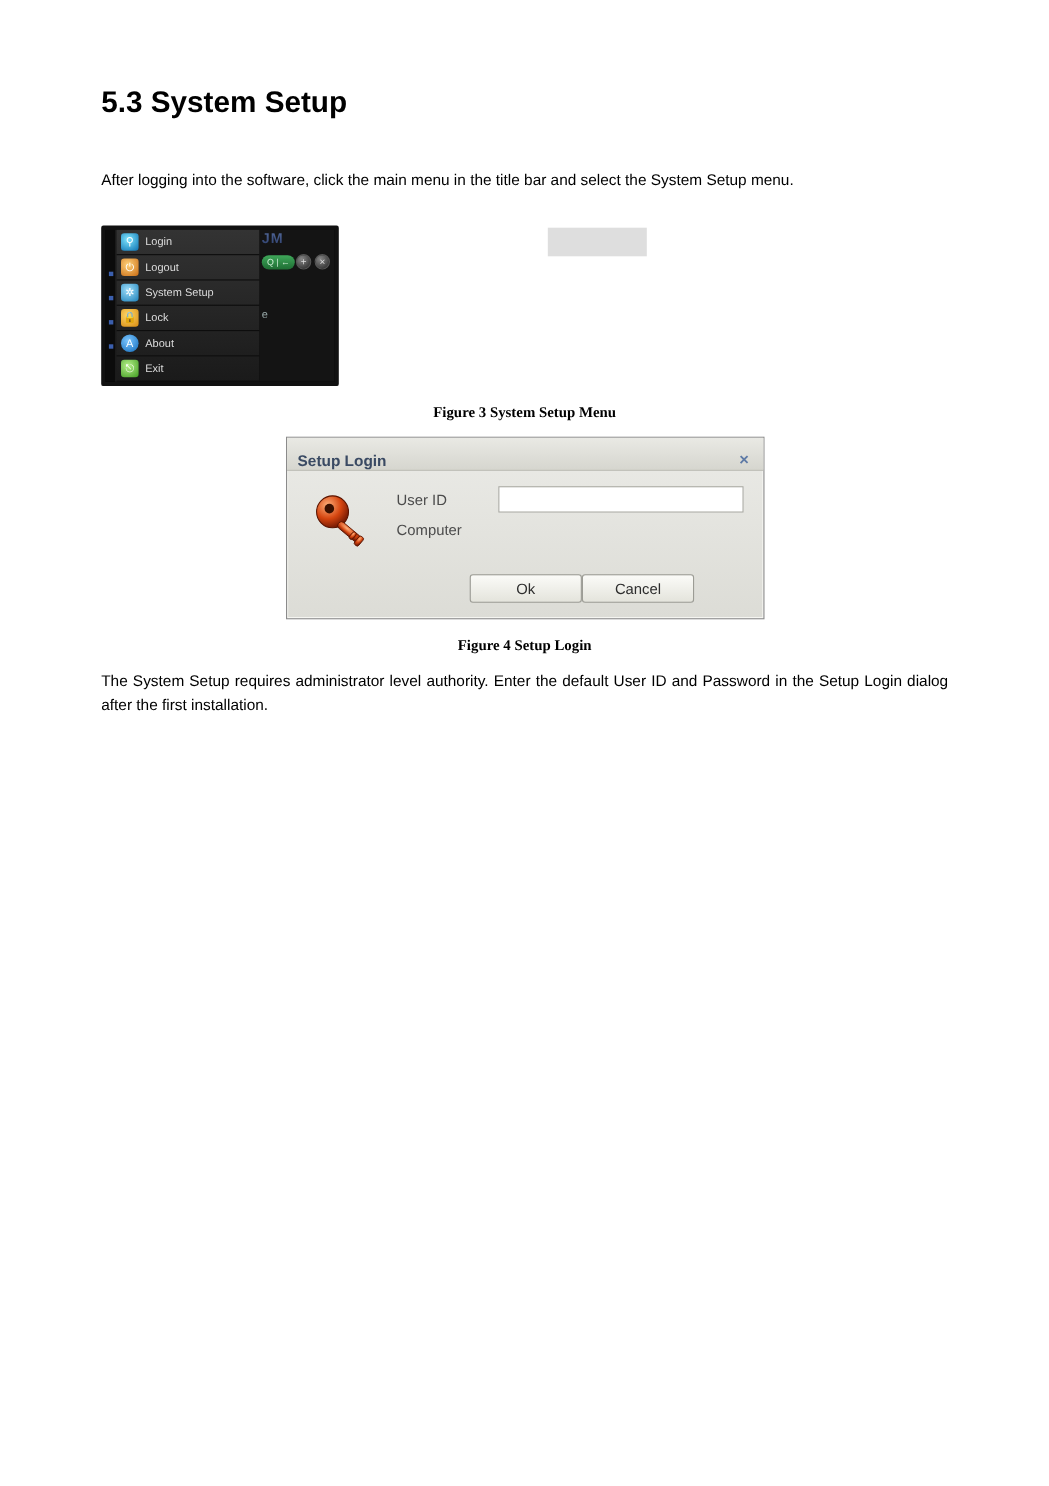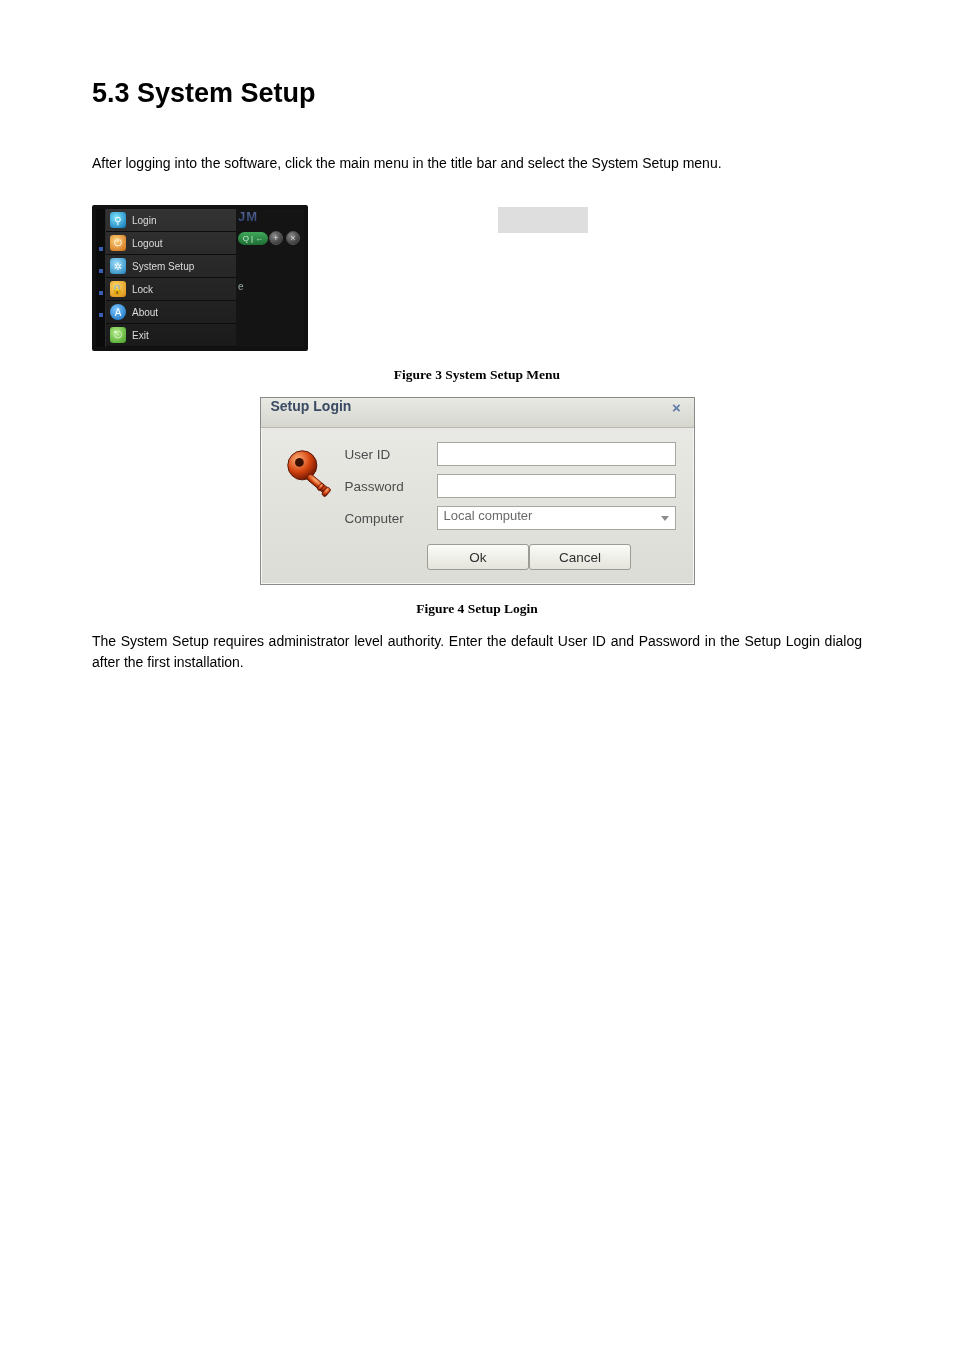--- a/index.html
+++ b/index.html
@@ -144,39 +144,40 @@
   .dialog {
     border: 1px solid #8b8b8b;
     background: linear-gradient(#ebebe7, #dcdcd6);
     font-family: Arial, Helvetica, sans-serif;
     box-shadow: inset 0 0 0 1px #f5f5f1;
   }
   .dlg-title {
     height: 30px;
     background: linear-gradient(#e9e9e4, #d6d6cf);
     border-bottom: 1px solid #b8b8b1;
-    display:flex; align-items:flex-start; justify-content: space-between;
+    display:flex; align-items:flex-end; justify-content: space-between;
     padding: 0 8px 0 10px;
   }
   .dlg-title-text {
     font-size: 14px;
     font-weight: 700;
     color: #3a4a63;
   }
   .dlg-close {
     width: 18px; height: 18px;
     display:flex; align-items:center; justify-content:center;
     color: #5e7aa6;
     font-weight: 700;
     font-size: 15px;
     cursor: pointer;
   }
   .dlg-body {
     display:flex;
     padding: 14px 18px 6px 18px;
+    gap: 16px;
   }
   .key-ico {
     width: 66px; height: 66px;
     display:flex; align-items:center; justify-content:center;
   }
   .key-ico svg { width: 62px; height: 62px; }
   .fields { flex:1; display:flex; flex-direction:column; gap: 8px; }
   .frow { display:flex; align-items:center; gap: 14px; }
   .flabel { width: 78px; font-size: 13.5px; color:#4c4c4c; }
   .finput {
@@ -310,28 +311,21 @@
             <rect x="48" y="44" width="5" height="10" rx="2" transform="rotate(40 48 44)" fill="url(#kg)" stroke="#5a1400" stroke-width="0.8"></rect>
             <rect x="42" y="40" width="4" height="8" rx="2" transform="rotate(40 42 40)" fill="url(#kg)" stroke="#5a1400" stroke-width="0.8"></rect>
           </svg>
         </div>
         <div class="fields">
           <div class="frow">
             <span class="flabel">User ID</span>
             <input class="finput" type="text" value="" style="">
           </div>
           <div class="frow">
-            <span class="flabel">Password</span>
-            <input class="finput" type="password" value="" style="">
-          </div>
-          <div class="frow">
             <span class="flabel">Computer</span>
-            <div class="fselect">
-              <span>Local computer</span>
-            </div>
           </div>
         </div>
       </div>
       <div class="dlg-footer">
         <div class="btn">Ok</div>
         <div class="btn">Cancel</div>
       </div>
     </div>
   </div>
 

